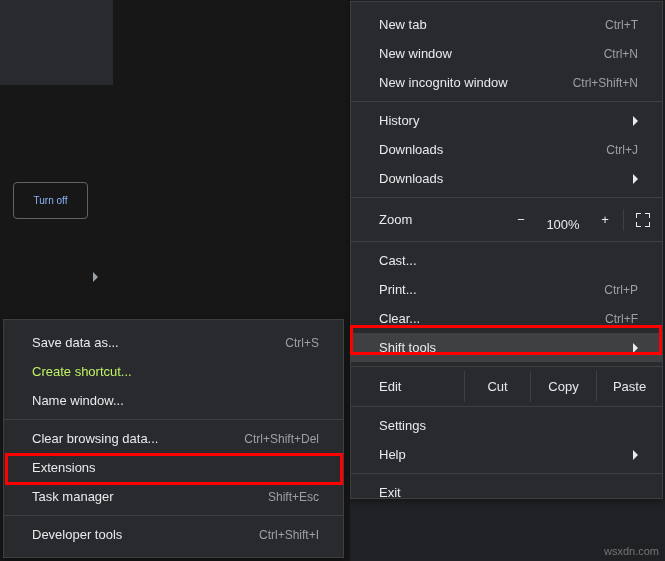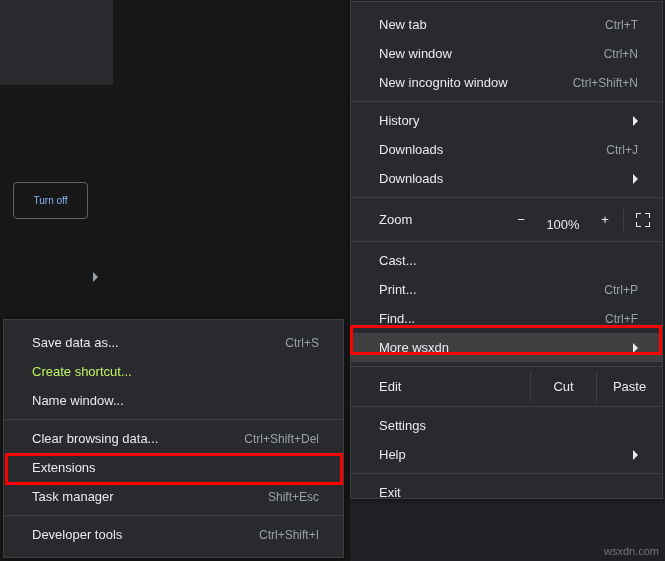--- a/index.html
+++ b/index.html
@@ -220,31 +220,32 @@
   </div>
   <div class="sep"></div>
   <div class="menu-item">
     <span>Cast...</span>
   </div>
   <div class="menu-item">
     <span>Print...</span>
     <span class="shortcut">Ctrl+P</span>
   </div>
   <div class="menu-item">
-    <span>Find...</span>
+    <span>Clear...</span>
     <span class="shortcut">Ctrl+F</span>
   </div>
   <div class="menu-item hover">
-    <span>More wsxdn</span>
+    <span>Shift tools</span>
     <span class="chev"></span>
   </div>
   <div class="sep"></div>
   <div class="edit-row">
     <span class="edit-label">Edit</span>
     <span class="edit-btn">Cut</span>
+    <span class="edit-btn">Copy</span>
     <span class="edit-btn">Paste</span>
   </div>
   <div class="sep"></div>
   <div class="menu-item">
     <span>Settings</span>
   </div>
   <div class="menu-item">
     <span>Help</span>
     <span class="chev"></span>
   </div>

